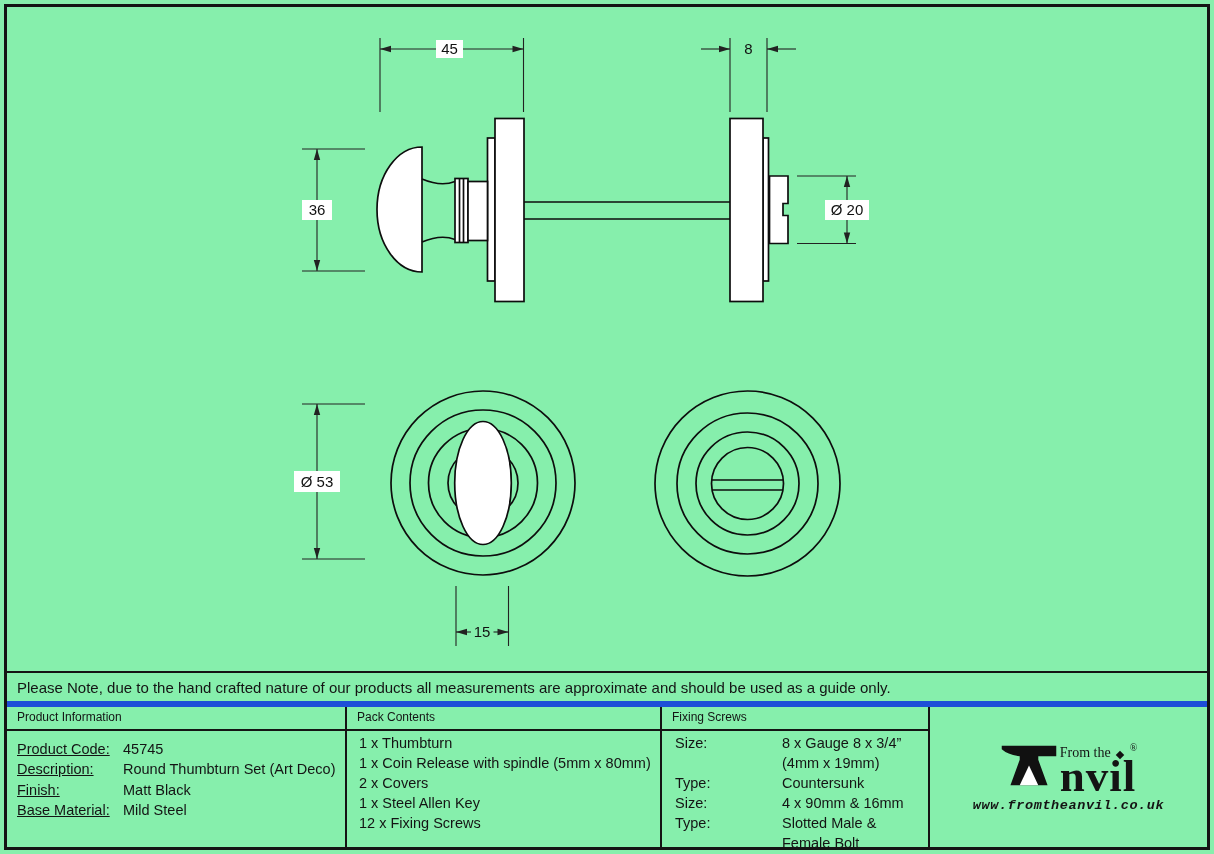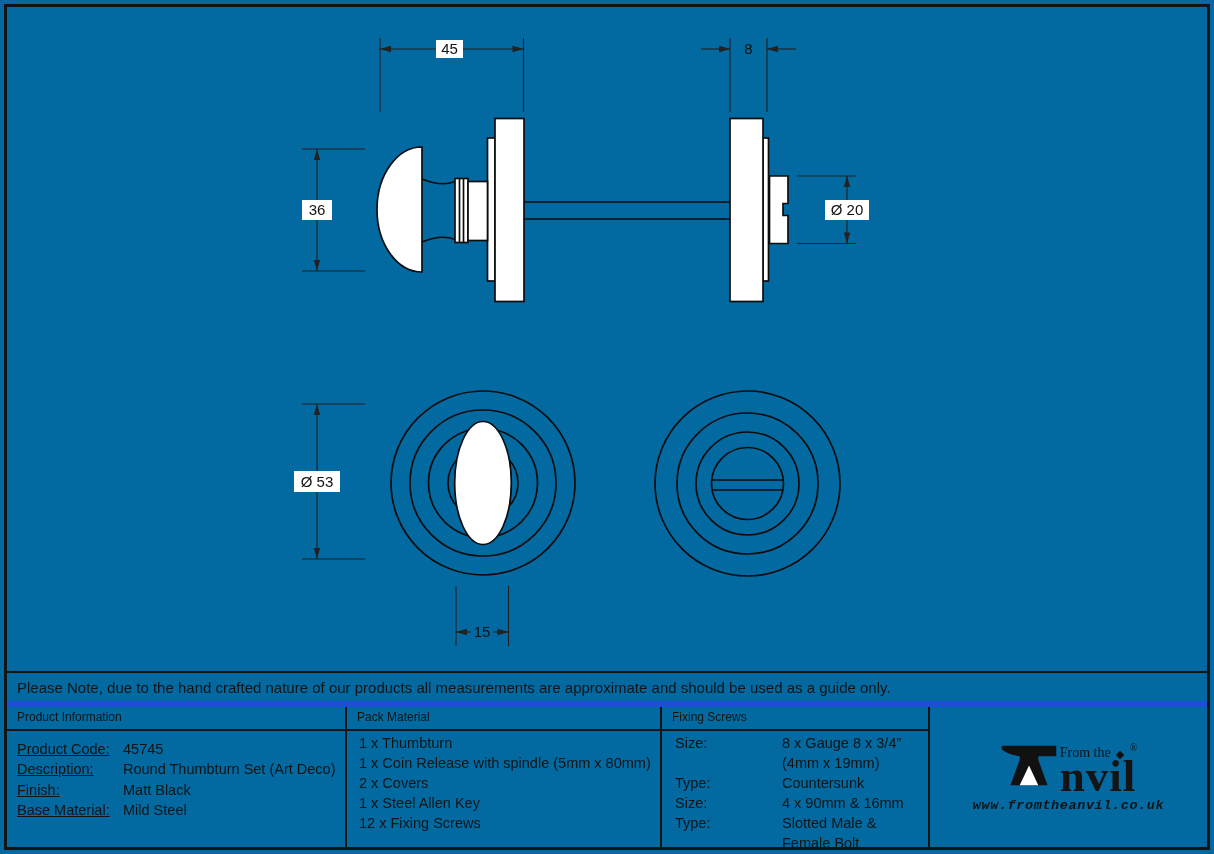--- a/index.html
+++ b/index.html
@@ -1,16 +1,16 @@
 <!DOCTYPE html>
 <html><head>
 <meta charset="utf-8">
 <style>
   html,body{margin:0;padding:0;background:#ffffff;}
-  #page{position:relative;width:1214px;height:854px;background:#0369a1;overflow:hidden;
+  #page{position:relative;width:1214px;height:854px;background:#86efac;overflow:hidden;
         font-family:"Liberation Sans",sans-serif;color:#141414;}
   #frame{position:absolute;inset:4px;border:3px solid #141414;pointer-events:none;}
   
   #drawing-svg{position:absolute;left:0;top:0;}
   #drawing-svg .obj{stroke:#0d0d0d;stroke-width:1.7;fill:#ffffff;}
   #drawing-svg .objline{stroke:#0d0d0d;stroke-width:1.7;fill:none;}
   #drawing-svg .dim{stroke:#222222;stroke-width:1.1;fill:none;}
   #drawing-svg .arrow{fill:#222222;stroke:none;}
   #drawing-svg .mask{fill:#ffffff;stroke:none;}
   #drawing-svg text{font-family:"Liberation Sans",sans-serif;font-size:15px;fill:#111;text-anchor:middle;}
@@ -172,21 +172,21 @@
             <span>Matt Black</span>
           </div>
           <div class="pi-row">
             <span class="pi-label">Base Material:</span>
             <span>Mild Steel</span>
           </div>
         </div>
       </div>
 
       <div class="col bordered" style="width:315px;">
-        <div class="col-header">Pack Material</div>
+        <div class="col-header">Pack Contents</div>
         <div class="col-body pc-body">
           <div class="pc-item">1 x Thumbturn</div>
           <div class="pc-item">1 x Coin Release with spindle (5mm x 80mm)</div>
           <div class="pc-item">2 x Covers</div>
           <div class="pc-item">1 x Steel Allen Key</div>
           <div class="pc-item">12 x Fixing Screws</div>
         </div>
       </div>
 
       <div class="col bordered" style="width:268px;">

